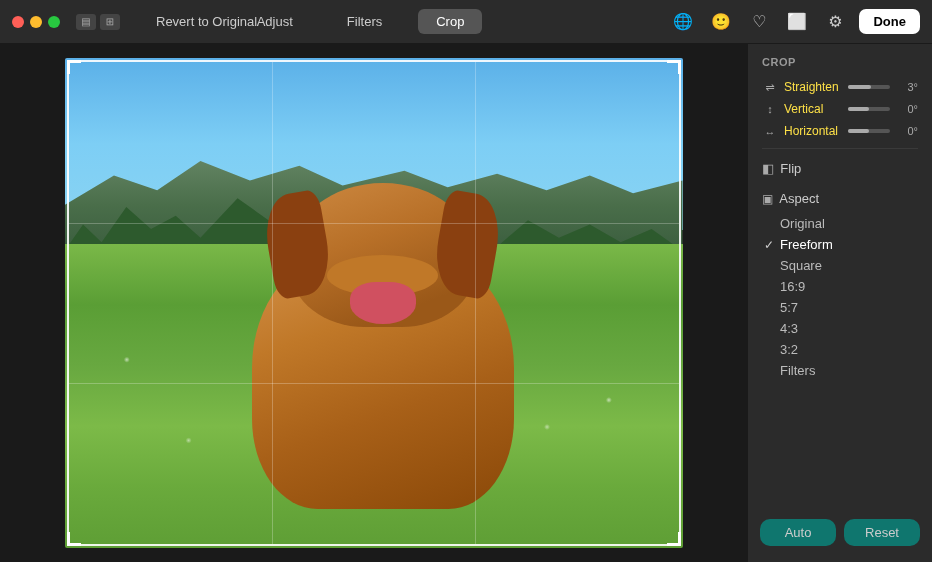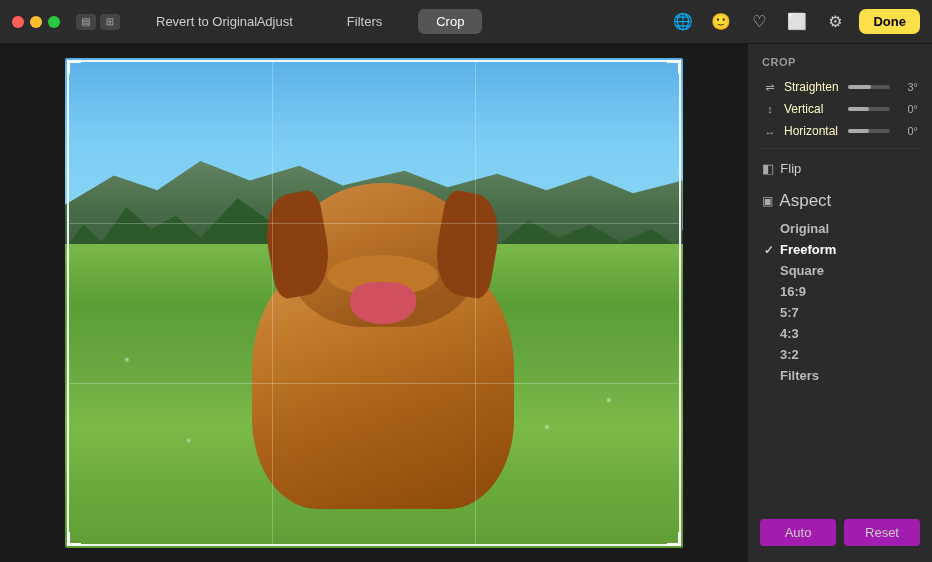--- a/index.html
+++ b/index.html
@@ -98,21 +98,21 @@
       display: flex;
       align-items: center;
       justify-content: center;
       color: #ccc;
       font-size: 16px;
       cursor: pointer;
       border-radius: 5px;
     }
 
     .done-btn {
-      background: #fde047;
+      background: #ffffff;
       color: #000;
       font-size: 13px;
       font-weight: 600;
       padding: 5px 14px;
       border-radius: 7px;
       cursor: pointer;
     }
 
     
     .main-content {
@@ -271,21 +271,21 @@
       gap: 6px;
     }
     .slider-icon {
       width: 16px;
       flex-shrink: 0;
       color: #aaa;
       font-size: 11px;
       text-align: center;
     }
     .slider-label {
-      color: #fef9c3;
+      color: #fde047;
       font-size: 12px;
       min-width: 58px;
     }
     .slider-track {
       flex: 1;
       height: 4px;
       background: #555;
       border-radius: 2px;
       position: relative;
     }
@@ -331,36 +331,35 @@
       align-items: center;
       padding: 5px 14px;
       gap: 6px;
     }
     .aspect-icon {
       color: #aaa;
       font-size: 12px;
     }
     .aspect-title {
       color: #ccc;
-      font-size: 17px;
+      font-size: 13px;
       font-weight: 500;
     }
 
     .aspect-items {
       padding: 2px 0;
     }
     .aspect-item {
       display: flex;
       align-items: center;
       padding: 3px 14px 3px 32px;
       cursor: pointer;
       color: #bbb;
       font-size: 13px;
       position: relative;
-      font-weight: bold;
     }
     .aspect-item.selected {
       color: #fff;
     }
     .aspect-item .checkmark {
       position: absolute;
       left: 16px;
       color: #ccc;
       font-size: 12px;
     }
@@ -368,26 +367,26 @@
     
     .panel-bottom {
       margin-top: auto;
       padding: 8px 12px 6px;
       display: flex;
       gap: 8px;
     }
     .bottom-btn {
       flex: 1;
       padding: 6px 0;
-      border-radius: 4px;
+      border-radius: 10px;
       font-size: 13px;
       font-weight: 500;
       cursor: pointer;
       text-align: center;
-      background: #a21caf;
+      background: #0f766e;
       color: #ccc;
       border: none;
     }
   </style>
 </head>
 <body>
 
 <div class="titlebar">
   <div class="traffic-lights">
     <div class="traffic-light close"></div>

